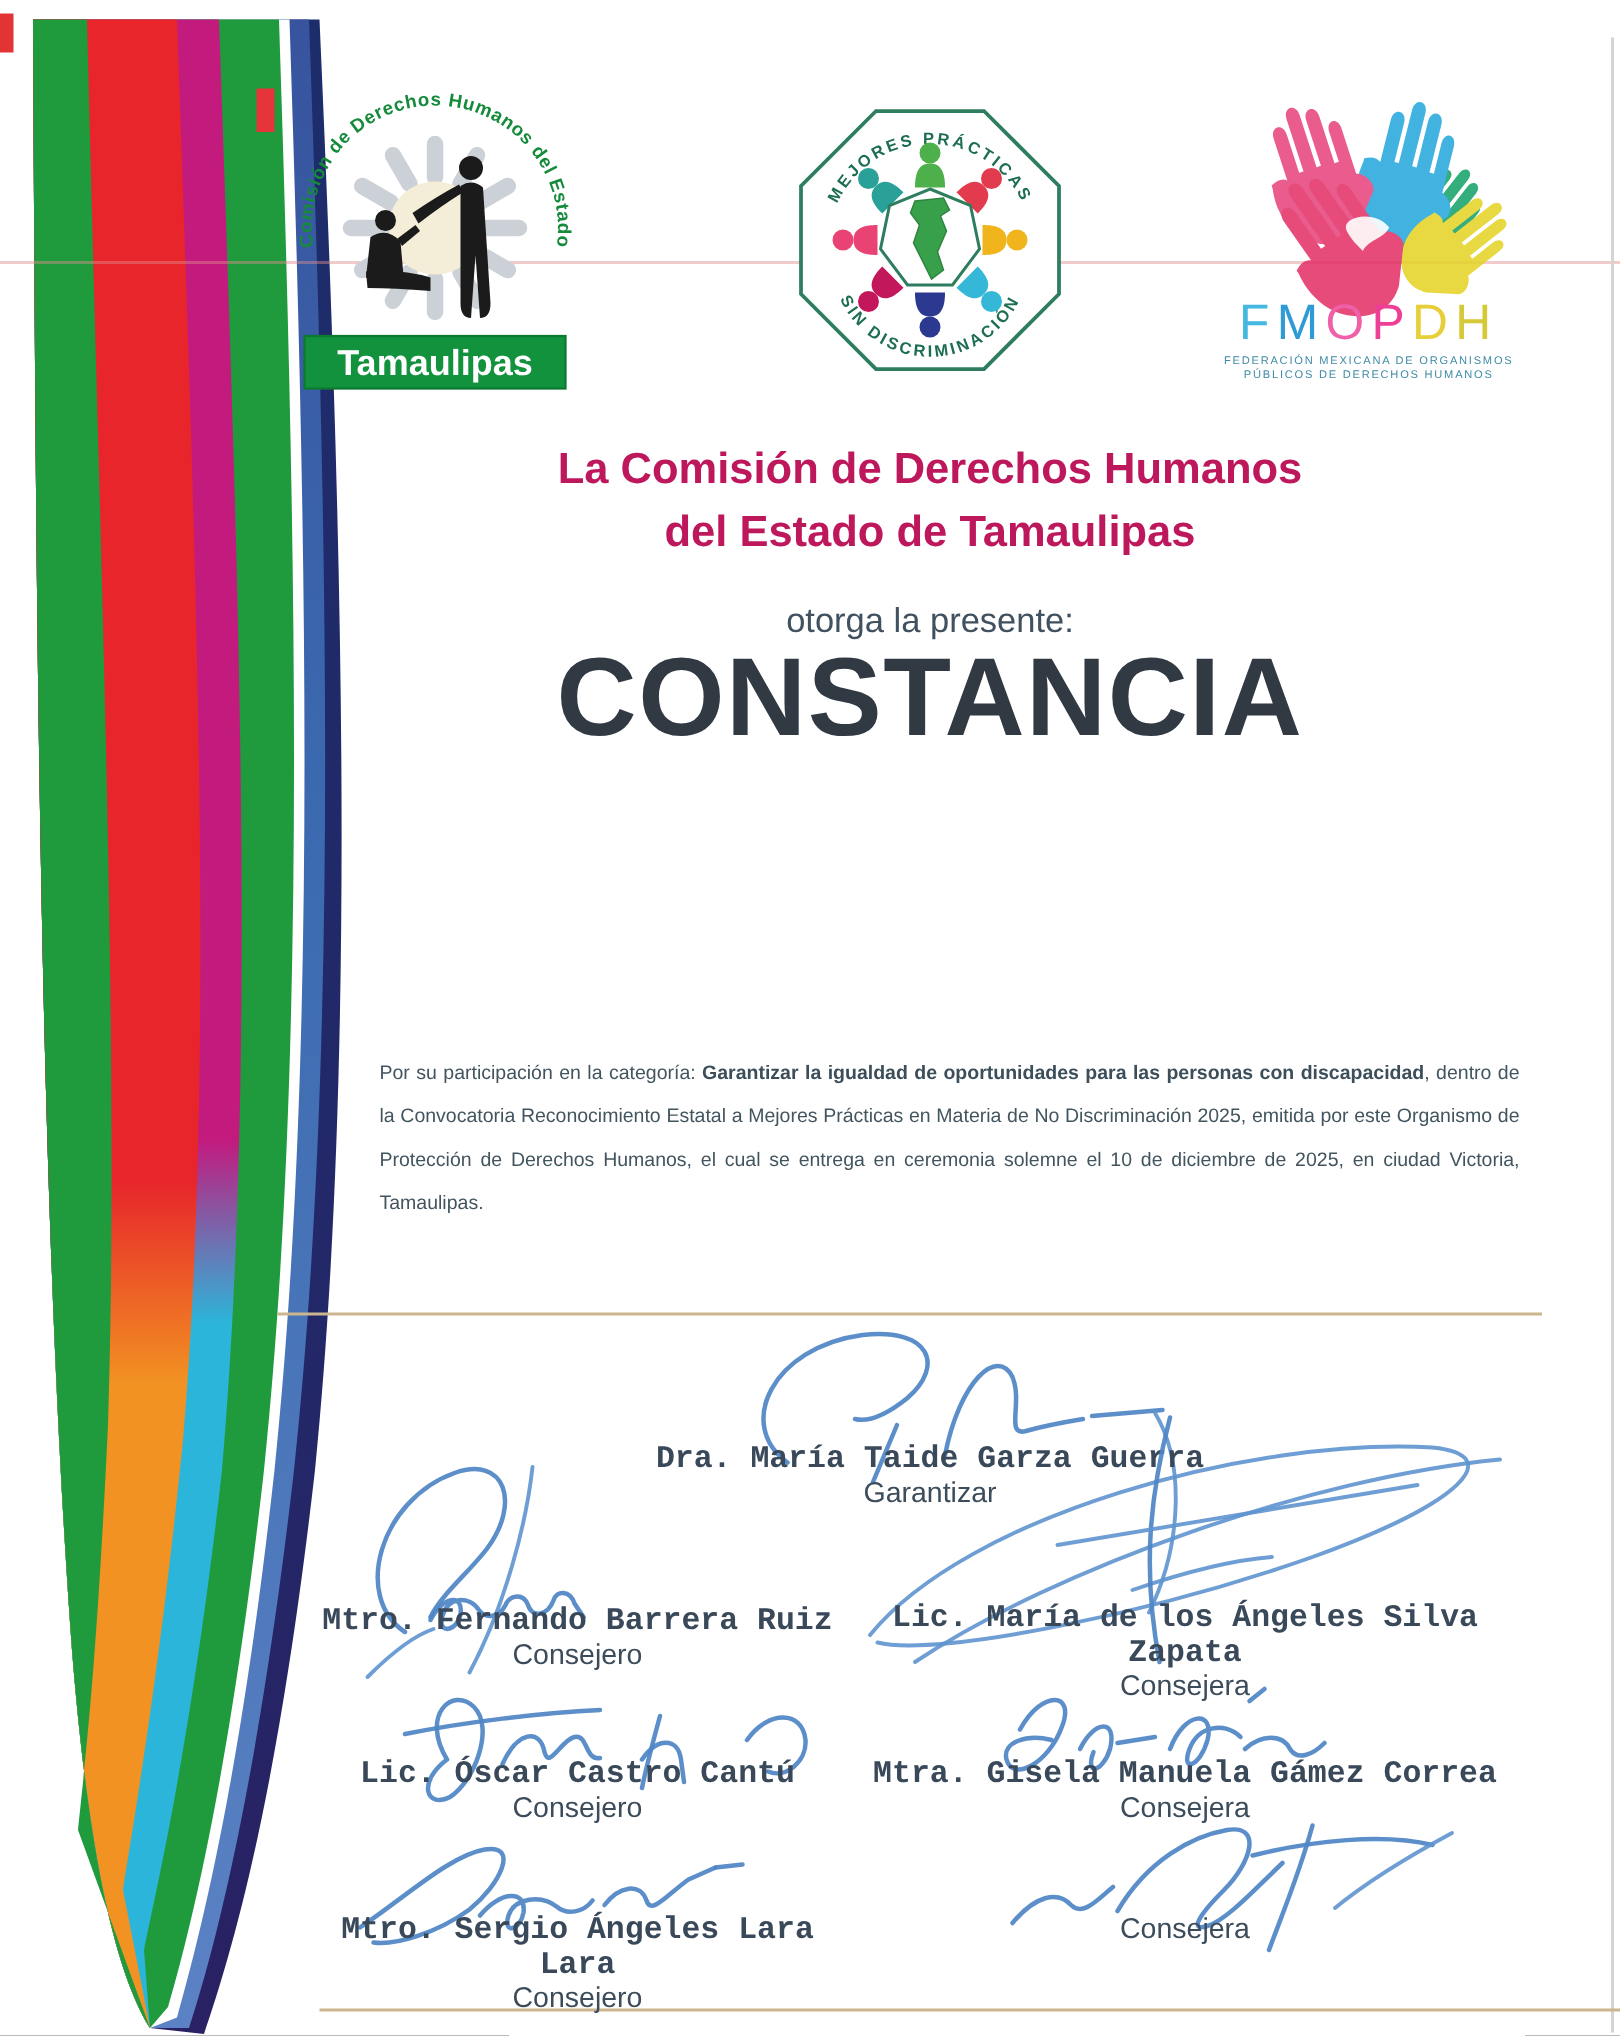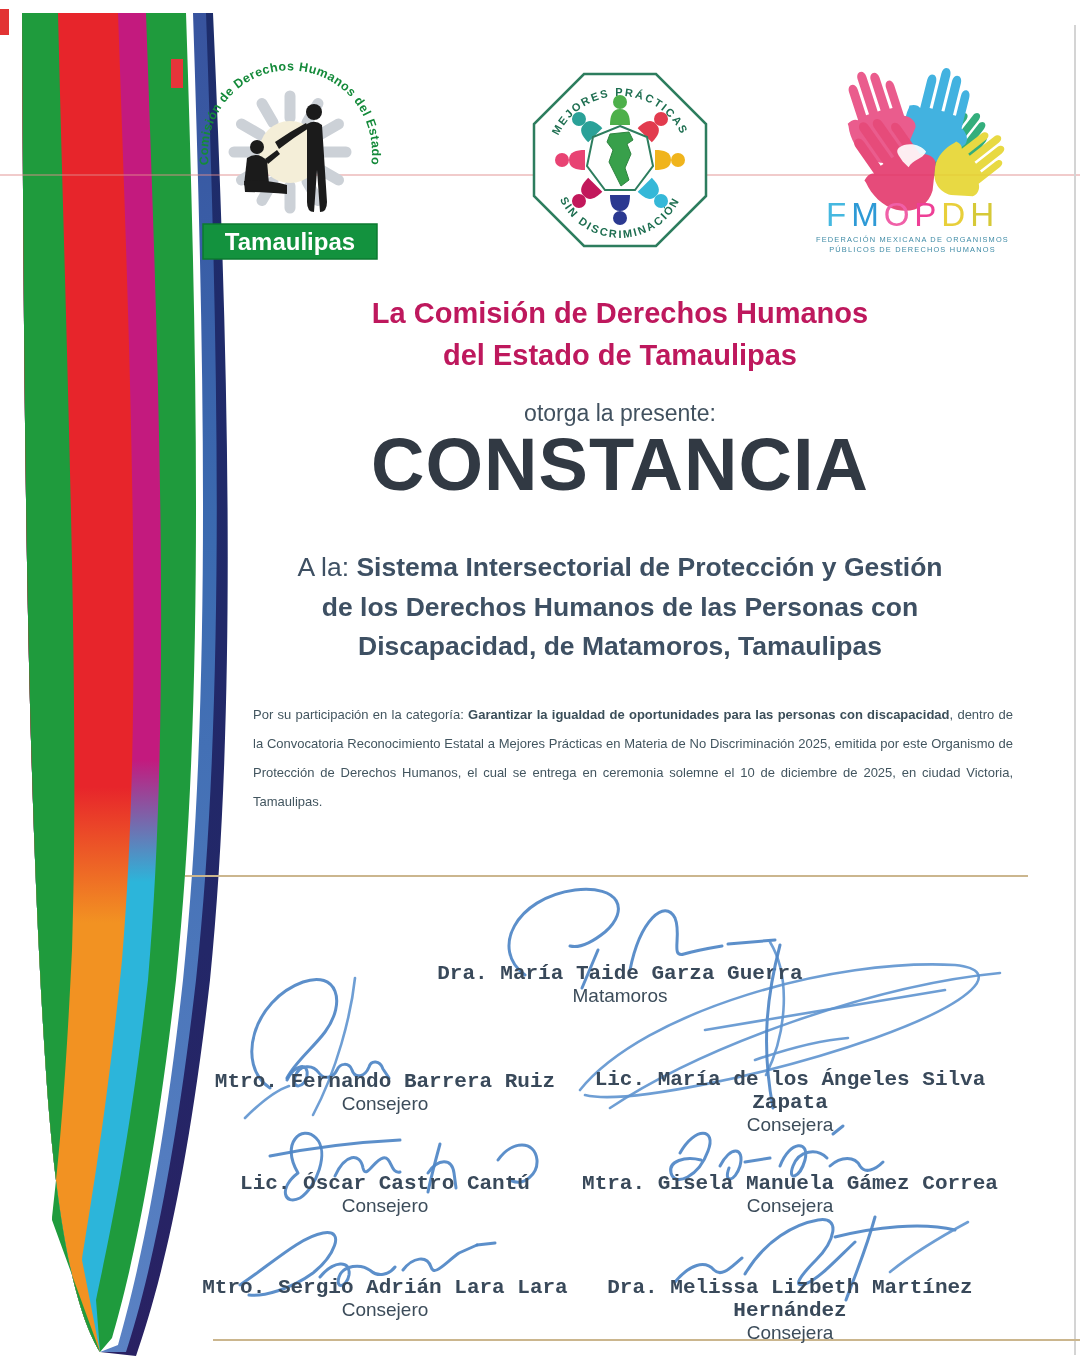--- a/index.html
+++ b/index.html
@@ -191,44 +191,39 @@
     <text x="110" y="199" text-anchor="middle" font-size="7.6" letter-spacing="1.2" fill="#3f8ba6">PÚBLICOS DE DERECHOS HUMANOS</text>
   </svg>
 
   <div class="abs ctr" style="left:180px;top:292px;width:880px">
     <div class="org-line">La Comisión de Derechos Humanos</div>
     <div class="org-line">del Estado de Tamaulipas</div>
   </div>
   <div class="abs ctr grant" style="left:180px;top:388px;width:880px">otorga la presente:</div>
   <div class="abs ctr doc-title" style="left:140px;top:422px;width:960px">CONSTANCIA</div>
 
-  <div class="abs ctr recip" style="left:180px;top:548px;width:880px">
-    <div><span class="pre">A la: </span><span>Sistema Intersectorial de Protección y Gestión</span></div>
-    <div>de los Derechos Humanos de las Personas con</div>
-    <div>Discapacidad, de Matamoros, Tamaulipas</div>
-  </div>
 
   <div class="abs bodytext" style="left:253px;top:700px;width:760px">
     <span>Por su participación en la categoría: </span><b>Garantizar la igualdad de oportunidades para las personas con discapacidad</b><span>, dentro de la Convocatoria Reconocimiento Estatal a Mejores Prácticas en Materia de No Discriminación 2025, emitida por este Organismo de Protección de Derechos Humanos, el cual se entrega en ceremonia solemne el 10 de diciembre de 2025, en ciudad Victoria, Tamaulipas.</span>
   </div>
 
   <div class="abs rule" style="left:185px;top:875px;width:843px"></div>
   <div class="abs rule" style="left:213px;top:1339px;width:867px"></div>
 
   <svg class="abs" style="left:470px;top:880px" width="420" height="210" viewBox="0 0 420 210">
     <path class="ink" d="M55,95 C20,70 45,18 105,10 C150,5 160,30 135,52 C120,64 108,68 100,66"></path>
     <path class="ink" d="M128,70 L112,108"></path>
     <path class="ink" d="M160,90 C170,40 195,18 205,38 C212,55 200,78 214,74 C228,70 240,68 252,66"></path>
     <path class="ink" d="M258,64 L305,60"></path>
     <path class="ink2" d="M300,62 C320,95 318,150 296,195"></path>
     <path class="ink2" d="M285,180 C320,168 352,160 378,158"></path>
   </svg>
   <div class="abs sigblock" style="left:420px;top:962px;width:400px">
     <div class="sig-name">Dra. María Taide Garza Guerra</div>
-    <div class="sig-title">Matamoros</div>
+    <div class="sig-title">Garantizar</div>
   </div>
 
   <svg class="abs" style="left:225px;top:970px" width="310" height="150" viewBox="0 0 310 150">
     <path class="ink" d="M45,118 C10,95 28,30 78,12 C112,0 122,32 100,62 C88,78 70,92 62,108"></path>
     <path class="ink" d="M62,110 C70,94 84,92 82,106 C80,118 66,120 70,107 C74,94 88,94 94,103 C99,110 108,108 112,100 C115,93 124,92 127,100 C130,109 140,107 144,97 C146,90 155,90 158,99 L164,108"></path>
     <path class="ink2" d="M130,8 C126,45 112,100 88,145"></path>
     <path class="ink2" d="M20,148 C38,130 52,120 64,116"></path>
   </svg>
   <div class="abs sigblock" style="left:200px;top:1070px;width:370px">
     <div class="sig-name">Mtro. Fernando Barrera Ruiz</div>
@@ -248,21 +243,21 @@
     <div class="sig-title">Consejero</div>
   </div>
 
   <svg class="abs" style="left:225px;top:1225px" width="320" height="75" viewBox="0 0 320 75">
     <path class="ink" d="M15,60 C45,40 75,12 98,8 C122,4 108,32 88,48 C66,64 38,72 24,70"></path>
     <path class="ink" d="M95,52 C108,36 126,34 124,50 C122,62 110,65 114,52 C118,40 136,38 146,46 C153,52 164,50 170,42"></path>
     <path class="ink" d="M178,45 C188,32 202,30 206,42 C209,52 220,38 234,28 L252,20"></path>
     <path class="ink" d="M252,20 L270,18"></path>
   </svg>
   <div class="abs sigblock" style="left:200px;top:1276px;width:370px">
-    <div class="sig-name">Mtro. Sergio Adrián Lara Lara</div>
+    <div class="sig-name">Mtro. Sergio Ángeles Lara Lara</div>
     <div class="sig-title">Consejero</div>
   </div>
 
   <svg class="abs" style="left:555px;top:940px" width="480" height="170" viewBox="0 0 480 170">
     <path class="ink2" d="M25,150 C90,70 280,18 400,25 C450,30 420,62 320,98 C215,135 70,165 30,155"></path>
     <path class="ink2" d="M55,168 C150,105 320,45 445,33"></path>
     <path class="ink" d="M225,5 C212,55 206,105 218,168"></path>
     <path class="ink2" d="M150,90 L390,50"></path>
   </svg>
   <div class="abs sigblock" style="left:570px;top:1068px;width:440px">
@@ -284,17 +279,16 @@
   </div>
 
   <svg class="abs" style="left:650px;top:1212px" width="330" height="90" viewBox="0 0 330 90">
     <path class="ink" d="M25,70 C40,52 55,48 64,58 C72,66 82,54 92,46"></path>
     <path class="ink" d="M95,62 C115,28 145,12 168,8 C192,4 184,30 166,48 C150,64 142,76 155,72 C168,68 188,46 205,30"></path>
     <path class="ink" d="M225,5 C216,38 204,66 196,88"></path>
     <path class="ink" d="M185,25 C225,15 272,10 305,18"></path>
     <path class="ink2" d="M240,60 C262,42 292,24 318,10"></path>
   </svg>
   <div class="abs sigblock" style="left:570px;top:1276px;width:440px">
-    <div class="sig-name">Dra. Melissa Lizbeth Martínez Hernández</div>
     <div class="sig-title">Consejera</div>
   </div>
 
 </div>
 
 </body></html>

